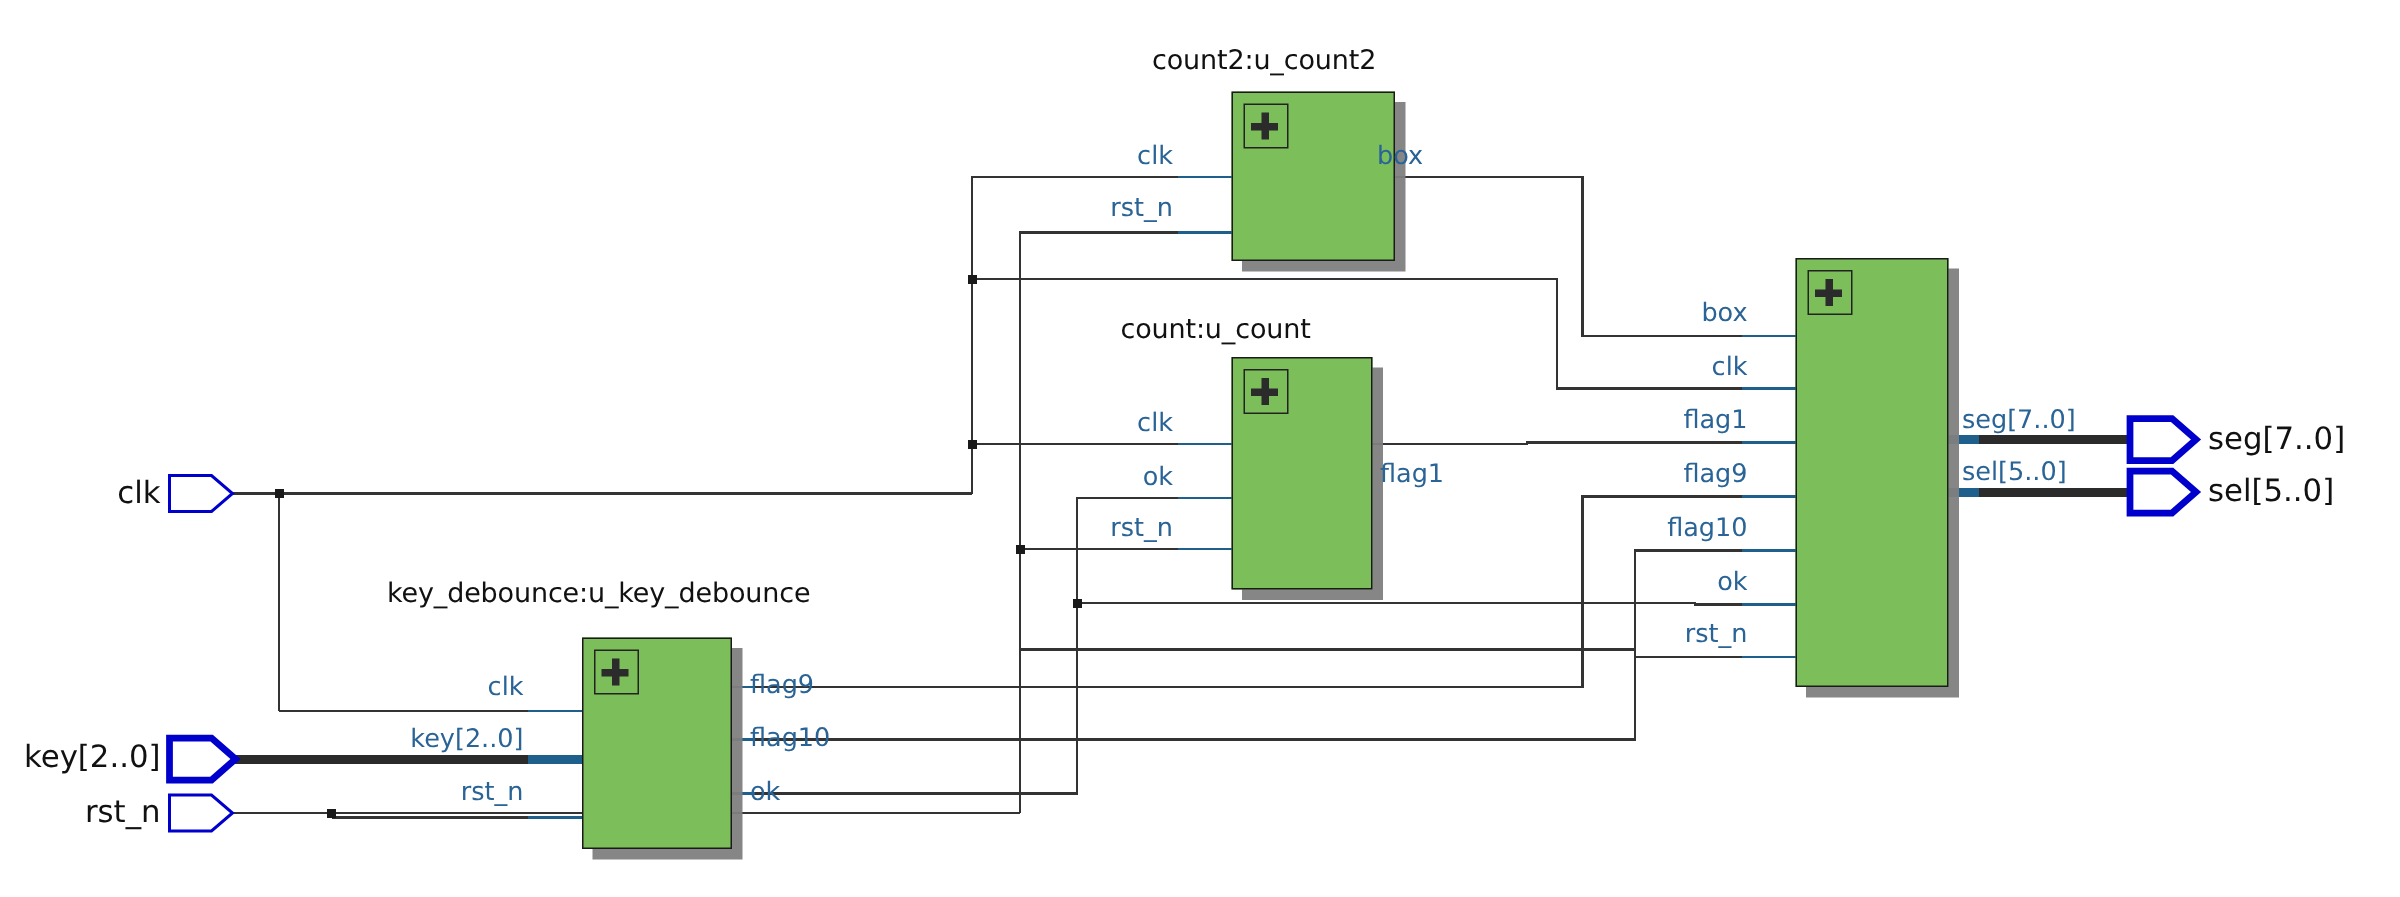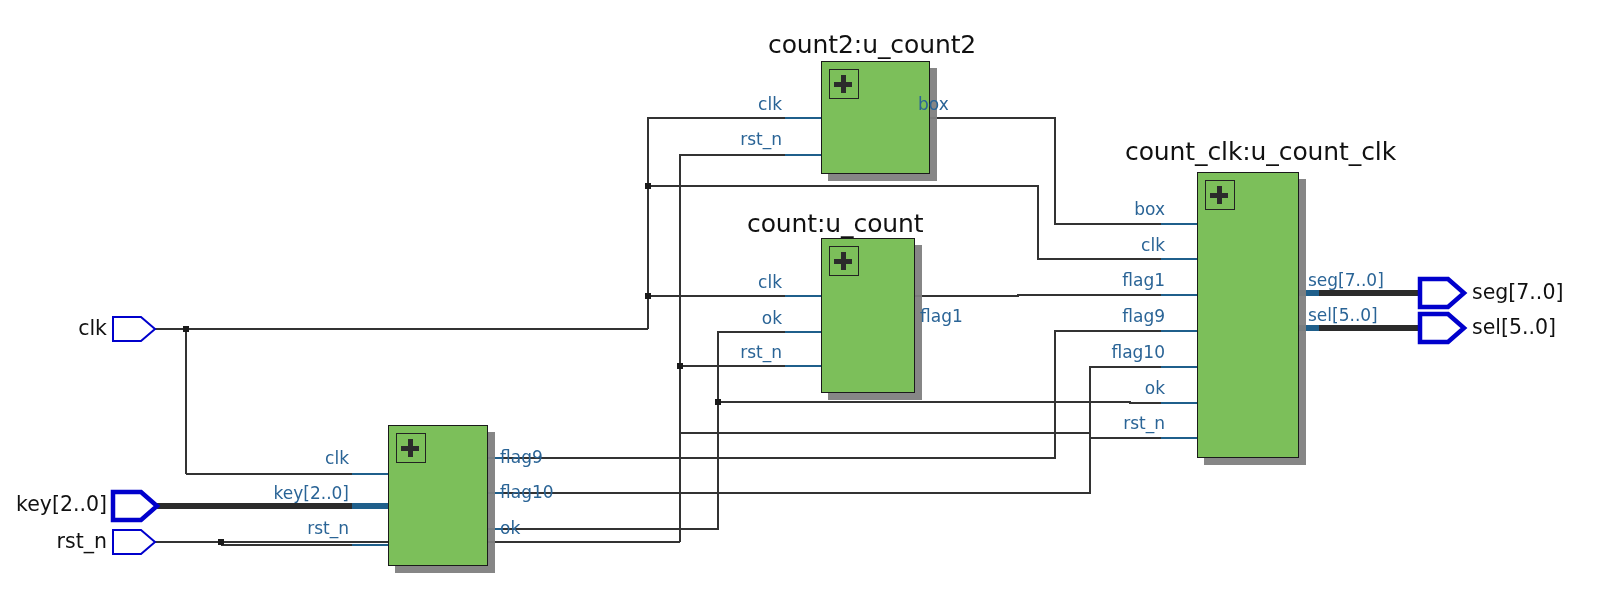--- a/index.html
+++ b/index.html
@@ -48,21 +48,21 @@
     left: 4px; top: 12.2px;
     width: 18px; height: 4.6px;
   }
   .plus-badge::after {
     left: 11.2px; top: 5px;
     width: 4.6px; height: 18px;
   }
   .blk-title {
     position: absolute;
     color: #111111;
-    font-size: 25px;
+    font-size: 18px;
     line-height: 1;
     white-space: nowrap;
     letter-spacing: -0.1px;
   }
   .pin-label {
     position: absolute;
     color: #2a6496;
     font-size: 17px;
     line-height: 1;
     white-space: nowrap;
@@ -186,31 +186,31 @@
 
   <div class="blk-title" style="left:747px; top:211px;">count:u_count</div>
   <div class="block" style="left:821px; top:238px; width:94px; height:155px;">
     <div class="plus-badge"></div>
   </div>
   <div class="pin-label right" style="left:704px; top:274px; width:78px;">clk</div>
   <div class="pin-label right" style="left:704px; top:310px; width:78px;">ok</div>
   <div class="pin-label right" style="left:694px; top:344px; width:88px;">rst_n</div>
   <div class="pin-label" style="left:920px; top:308px;">flag1</div>
 
+  <div class="blk-title" style="left:258px; top:387px;">key_debounce:u_key_debounce</div>
   <div class="block" style="left:388px; top:425px; width:100px; height:141px;">
     <div class="plus-badge"></div>
   </div>
   <div class="pin-label right" style="left:272px; top:450px; width:77px;">clk</div>
   <div class="pin-label right" style="left:218px; top:485px; width:131px;">key[2..0]</div>
   <div class="pin-label right" style="left:262px; top:520px; width:87px;">rst_n</div>
   <div class="pin-label" style="left:500px; top:449px;">flag9</div>
   <div class="pin-label" style="left:500px; top:484px;">flag10</div>
   <div class="pin-label" style="left:500px; top:520px;">ok</div>
 
-  <div class="blk-title" style="left:1125px; top:139px;">count_clk:u_count_clk</div>
   <div class="block" style="left:1197px; top:172px; width:102px; height:286px;">
     <div class="plus-badge"></div>
   </div>
   <div class="pin-label right" style="left:1070px; top:201px; width:95px;">box</div>
   <div class="pin-label right" style="left:1070px; top:237px; width:95px;">clk</div>
   <div class="pin-label right" style="left:1070px; top:272px; width:95px;">flag1</div>
   <div class="pin-label right" style="left:1070px; top:308px; width:95px;">flag9</div>
   <div class="pin-label right" style="left:1070px; top:344px; width:95px;">flag10</div>
   <div class="pin-label right" style="left:1070px; top:380px; width:95px;">ok</div>
   <div class="pin-label right" style="left:1070px; top:415px; width:95px;">rst_n</div>

